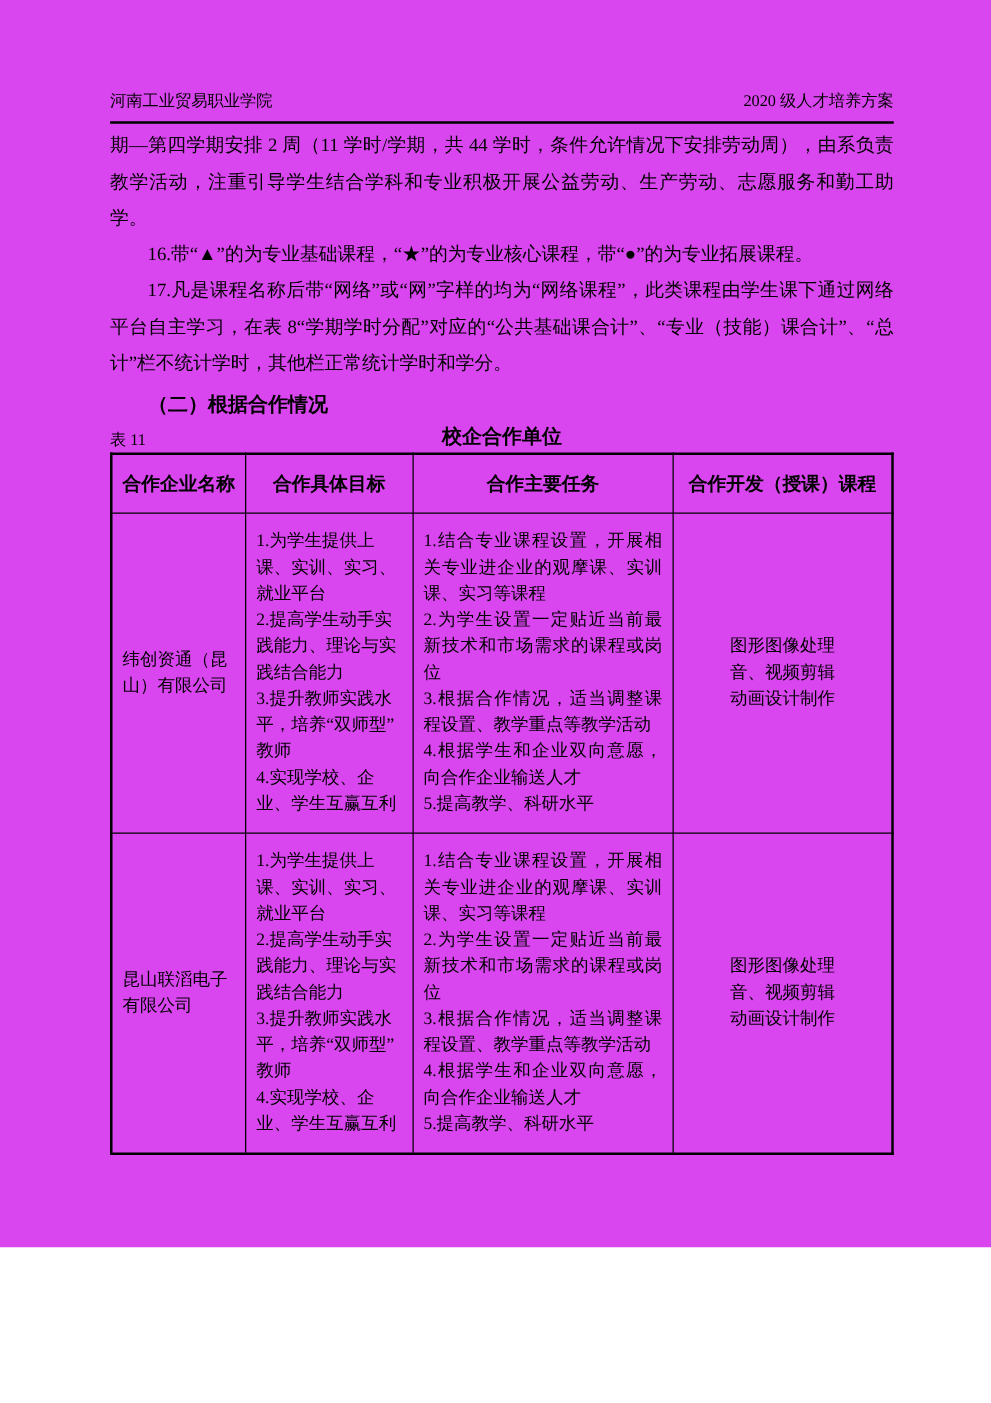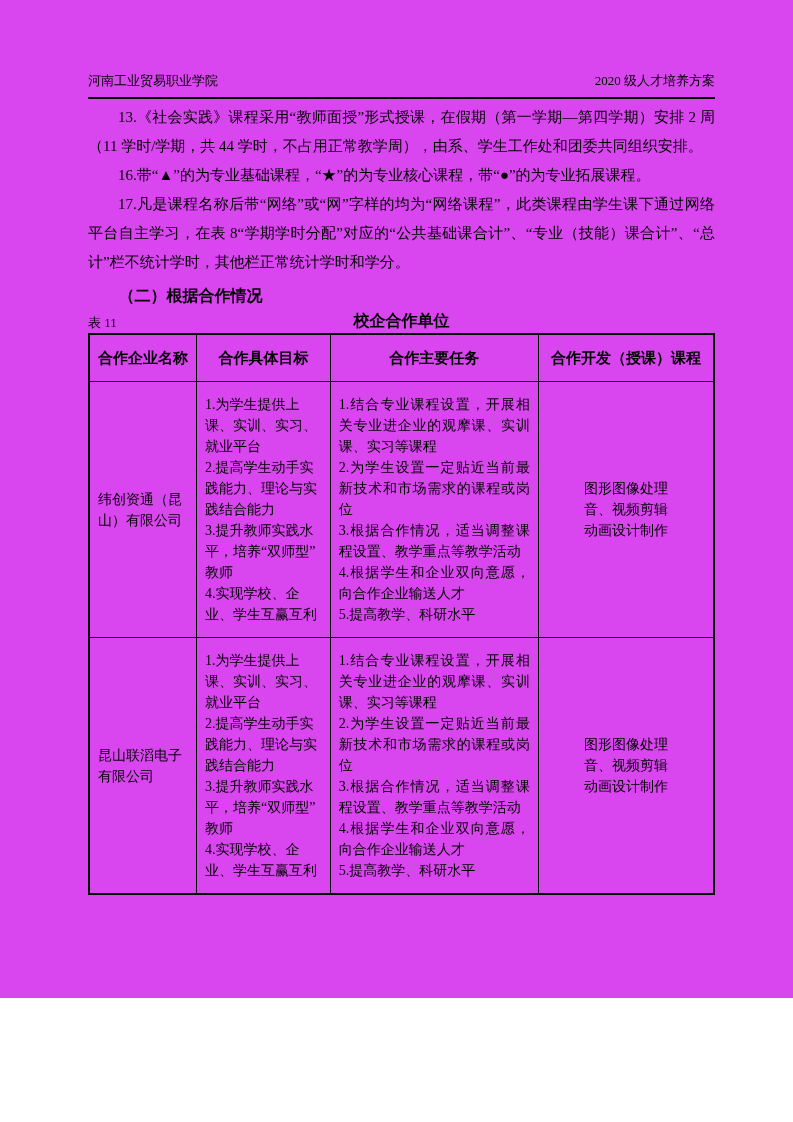--- a/index.html
+++ b/index.html
@@ -100,21 +100,21 @@
 
 <div class="page">
   <div class="content">
 
     <div class="page-header">
       <span>河南工业贸易职业学院</span>
       <span>2020 级人才培养方案</span>
     </div>
 
     <div class="doc-body">
-      <p class="indent">13.《社会实践》课程采用“教师面授”形式授课，在假期（第一学期—第四学期）安排 2 周（11 学时/学期，共 44 学时，不占用正常教学周），由系、学生工作处和团委共同组织安排。</p>
+      <p>期—第四学期安排 2 周（11 学时/学期，共 44 学时，条件允许情况下安排劳动周），由系负责教学活动，注重引导学生结合学科和专业积极开展公益劳动、生产劳动、志愿服务和勤工助学。</p>
       <p class="indent">16.带“▲”的为专业基础课程，“★”的为专业核心课程，带“●”的为专业拓展课程。</p>
       <p class="indent">17.凡是课程名称后带“网络”或“网”字样的均为“网络课程”，此类课程由学生课下通过网络平台自主学习，在表 8“学期学时分配”对应的“公共基础课合计”、“专业（技能）课合计”、“总计”栏不统计学时，其他栏正常统计学时和学分。</p>
     </div>
 
     <div class="section-heading">（二）根据合作情况</div>
 
     <div class="caption-row">
       <span class="table-label">表 11</span>
       <span class="table-caption">校企合作单位</span>
     </div>

